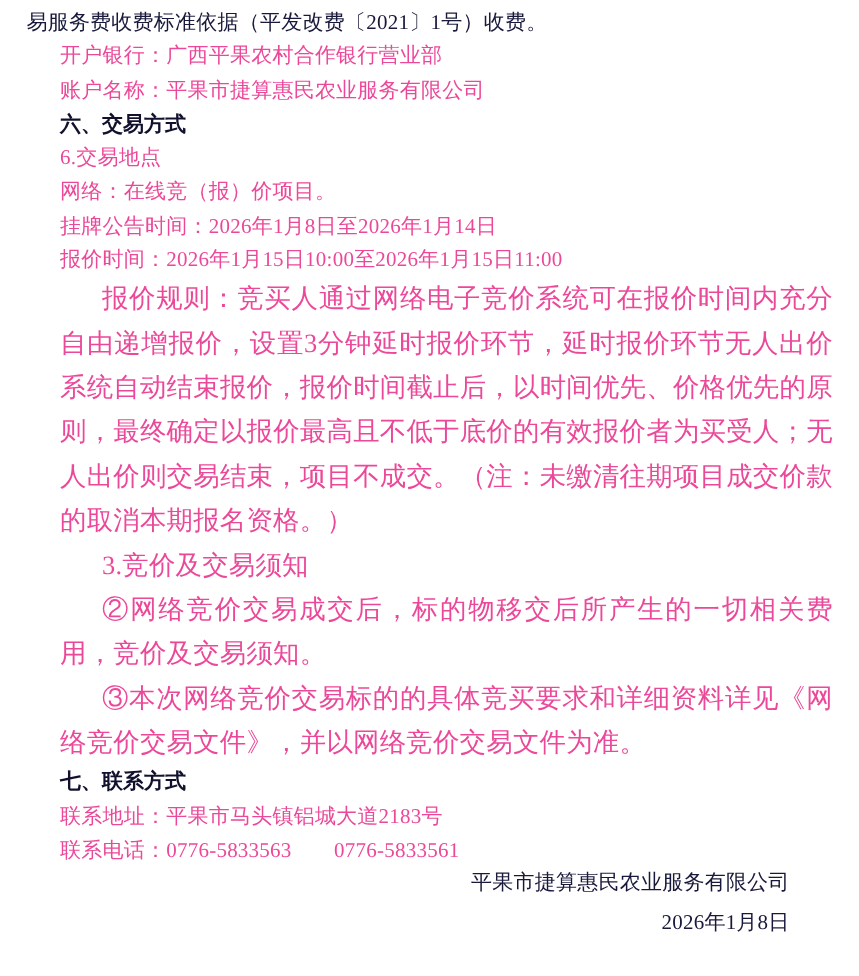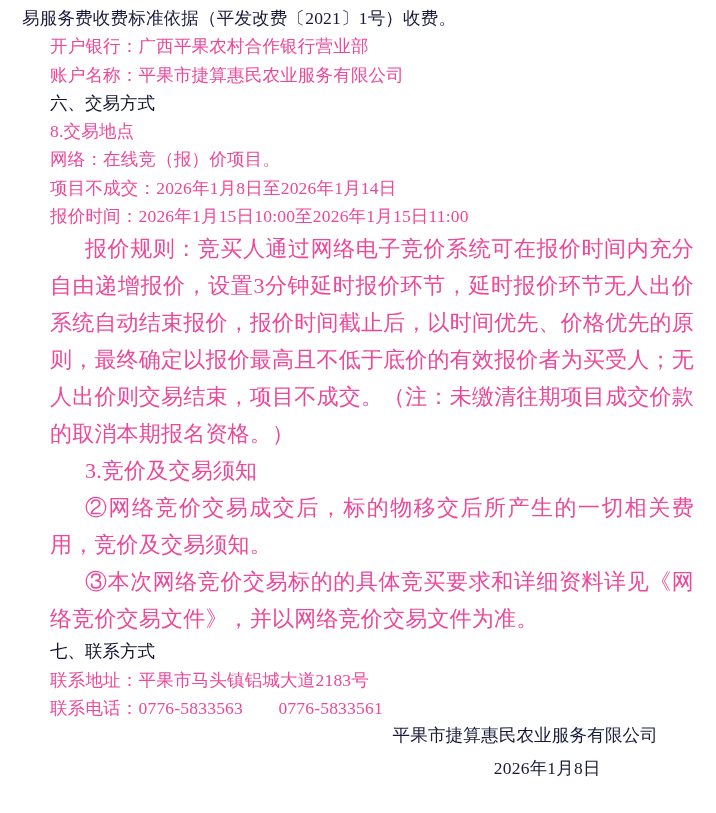--- a/index.html
+++ b/index.html
@@ -25,21 +25,21 @@
   .line {
     font-size: 17.5px;
     line-height: 28.3px;
     letter-spacing: 0.2px;
     white-space: pre-wrap;
     color: #ec4899;
   }
   .indent1 { text-indent: 0; padding-left: 28px; }
   .indent2 { text-indent: 0; padding-left: 28px; }
   .heading {
-    font-weight: normal;
+    font-weight: bold;
     padding-left: 28px;
     font-size: 17.5px;
     line-height: 28.3px;
     color: #11112e;
   }
   .para {
     font-size: 22px;
     line-height: 37px;
     text-align: justify;
     text-justify: inter-ideograph;
@@ -52,21 +52,21 @@
     font-size: 17.5px;
     line-height: 28.3px;
     letter-spacing: 0.2px;
     padding-left: 0;
     color: #18183a;
   }
   .sign-block {
     position: absolute;
     right: 58px;
     bottom: 28px;
-    text-align: center;
+    text-align: right;
   }
   .sign-line {
     font-size: 17.5px;
     line-height: 33px;
     color: #18183a;
     letter-spacing: 0.2px;
   }
   .sign-date {
     font-size: 17.5px;
     line-height: 33px;
@@ -80,23 +80,23 @@
 
 <div class="page">
 
   <div class="first-line">易服务费收费标准依据（平发改费〔2021〕1号）收费。</div>
 
   <div class="line indent1">开户银行：广西平果农村合作银行营业部</div>
   <div class="line indent1">账户名称：平果市捷算惠民农业服务有限公司</div>
 
   <div class="heading">六、交易方式</div>
 
-  <div class="line indent2">8.交易地点</div>
+  <div class="line indent2">6.交易地点</div>
   <div class="line indent2">网络：在线竞（报）价项目。</div>
-  <div class="line indent2">项目不成交：2026年1月8日至2026年1月14日</div>
+  <div class="line indent2">挂牌公告时间：2026年1月8日至2026年1月14日</div>
   <div class="line indent2">报价时间：2026年1月15日10:00至2026年1月15日11:00</div>
 
   <div class="para">报价规则：竞买人通过网络电子竞价系统可在报价时间内充分自由递增报价，设置3分钟延时报价环节，延时报价环节无人出价系统自动结束报价，报价时间截止后，以时间优先、价格优先的原则，最终确定以报价最高且不低于底价的有效报价者为买受人；无人出价则交易结束，项目不成交。（注：未缴清往期项目成交价款的取消本期报名资格。）</div>
 
   <div class="para">3.竞价及交易须知</div>
 
   <div class="para">②网络竞价交易成交后，标的物移交后所产生的一切相关费用，竞价及交易须知。</div>
   <div class="para">③本次网络竞价交易标的的具体竞买要求和详细资料详见《网络竞价交易文件》，并以网络竞价交易文件为准。</div>
 
   <div class="heading">七、联系方式</div>

